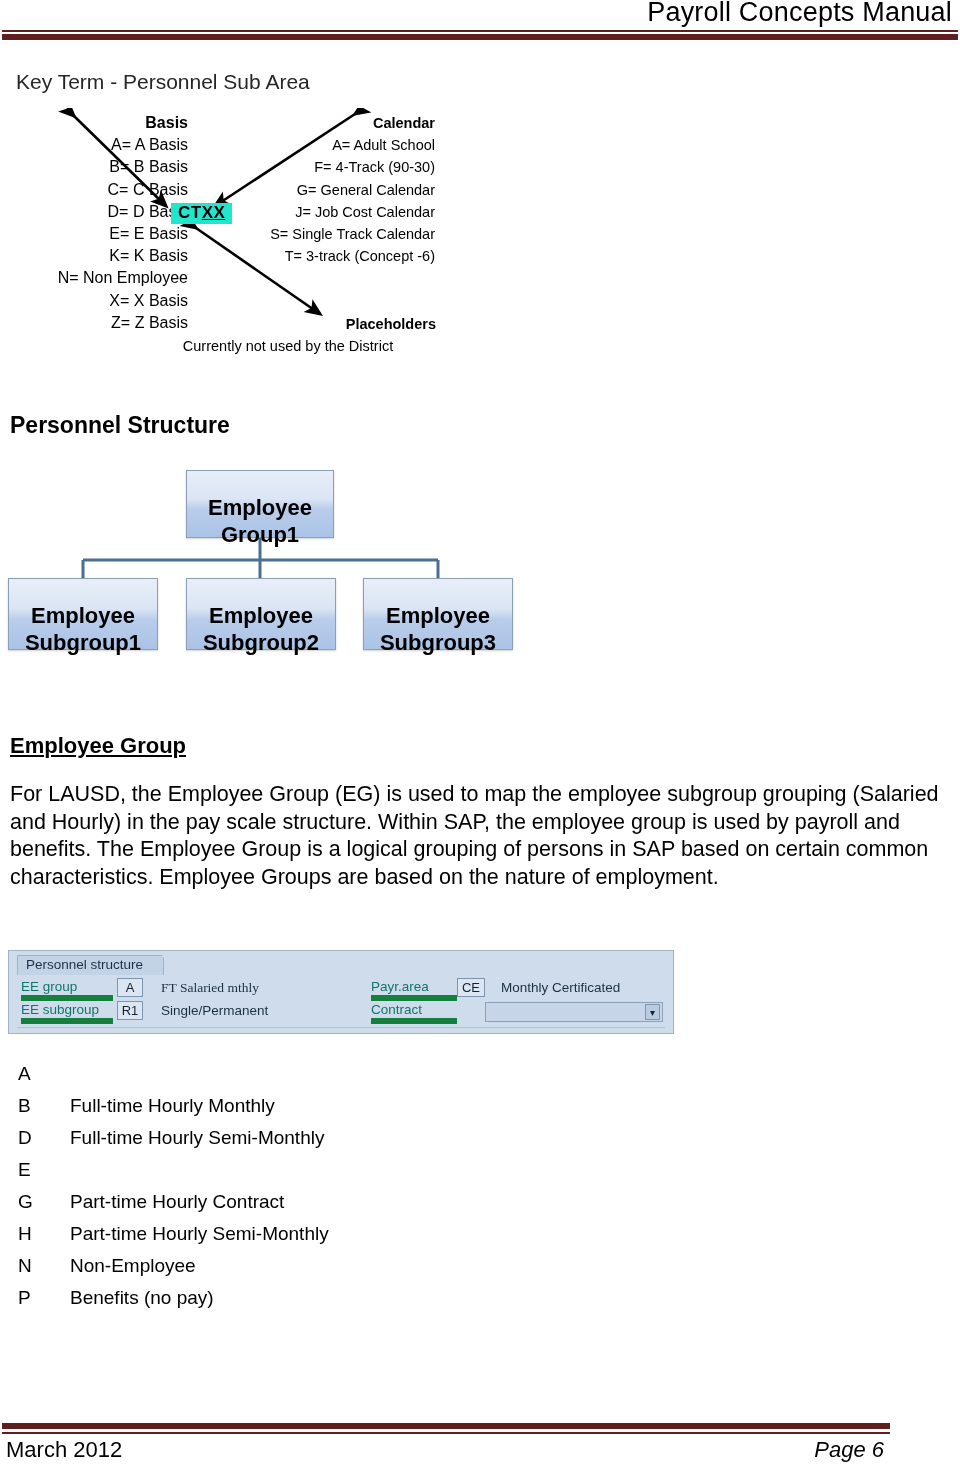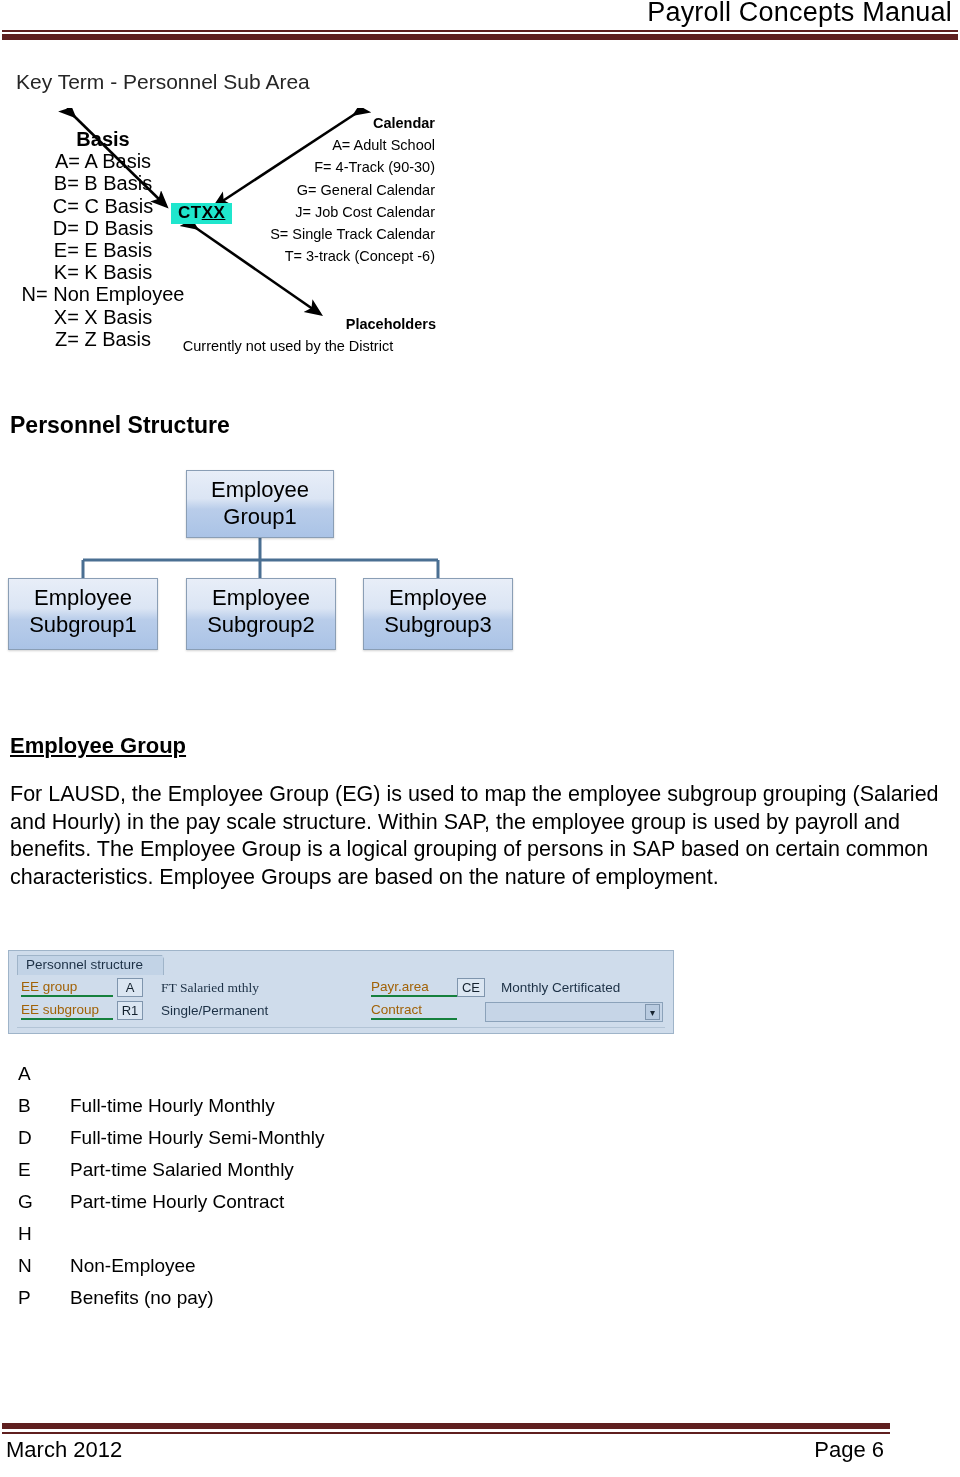--- a/index.html
+++ b/index.html
@@ -50,24 +50,24 @@
   }
 
   
   #key-term-diagram {
     position: absolute;
     left: 0; top: 108px;
     width: 470px; height: 250px;
   }
   #basis-column {
     position: absolute;
-    left: 18px; top: 20px;
+    left: 18px; top: 4px;
     width: 170px;
-    text-align: center;
-    font-size: 20px;
+    text-align: right;
+    font-size: 16px;
     line-height: 22.2px;
   }
   #basis-column .col-title { font-weight: bold; }
 
   #calendar-column {
     position: absolute;
     left: 215px; top: 4px;
     width: 220px;
     text-align: right;
     font-size: 14.5px;
@@ -105,25 +105,25 @@
   #org-chart {
     position: absolute;
     left: 0; top: 460px;
     width: 530px; height: 205px;
   }
   .org-box {
     position: absolute;
     border: 1px solid #8a9eb5;
     background: linear-gradient(to bottom, #e8eef8 0%, #dbe5f4 42%, #b9cdea 58%, #aac3e6 100%);
     color: #000;
-    font-weight: normal;
+    font-weight: bold;
     font-size: 22px;
     line-height: 27px;
     text-align: center;
-    padding-top: 5px;
+    padding-top: 23px;
     box-shadow: 0 1px 2px rgba(0,0,0,0.18);
     font-family: "Liberation Sans", sans-serif;
   }
   #org-box-group1 { left: 186px; top: 10px; width: 148px; height: 68px; }
   #org-box-sub1   { left: 8px;   top: 118px; width: 150px; height: 72px; }
   #org-box-sub2   { left: 186px; top: 118px; width: 150px; height: 72px; }
   #org-box-sub3   { left: 363px; top: 118px; width: 150px; height: 72px; }
   .org-connectors { position:absolute; left:0; top:0; width:530px; height:205px; }
 
   
@@ -164,22 +164,22 @@
     content: "";
     position: absolute;
     right: -11px; top: -1px;
     width: 0; height: 0;
     border-style: solid;
     border-width: 0 12px 21px 0;
     border-color: transparent #cfdceb transparent transparent;
   }
   .sap-label {
     position: absolute;
-    font-size: 13.5px; color: #a16207;
-    border-bottom: 2px solid #15803d;
+    font-size: 13.5px; color: #0f766e;
+    border-bottom: 6px solid #15803d;
     padding-bottom: 1px;
     white-space: nowrap;
     font-family: "Liberation Sans", sans-serif;
   }
   .sap-key-field {
     position: absolute;
     background: #dbe6f2;
     border: 1px solid #7f95ad;
     font-size: 13px;
     color: #14222f;
@@ -222,21 +222,21 @@
   
   #eg-code-list { position: absolute; left: 18px; top: 1058px; width: 520px; }
   .eg-row { position: relative; height: 32px; font-size: 19px; line-height: 32px; }
   .eg-code { position: absolute; left: 0; width: 40px; }
   .eg-desc { position: absolute; left: 52px; }
 
   
   #page-footer { position: absolute; left: 0; bottom: 0; width: 892px; height: 70px; text-align: center; }
   .rule-bot { position: absolute; left: 2px; right: 2px; }
   #footer-date  { position: absolute; left: 6px; top: 30px; font-size: 22px; }
-  #footer-page  { position: absolute; right: 8px; top: 30px; font-size: 22px; }
+  #footer-page  { position: absolute; right: 8px; top: 30px; font-size: 22px; font-style: italic; }
 </style>
 </head>
 <body>
 
 <div id="page-header">
   <div id="header-title">Payroll Concepts Manual</div>
   <div class="rule-top rule-thin" style="top:30px"></div>
   <div class="rule-top rule-thick" style="top:34px"></div>
 </div>
 
@@ -350,28 +350,28 @@
   <div class="eg-row">
     <span class="eg-code">B</span>
     <span class="eg-desc">Full-time Hourly Monthly</span>
   </div>
   <div class="eg-row">
     <span class="eg-code">D</span>
     <span class="eg-desc">Full-time Hourly Semi-Monthly</span>
   </div>
   <div class="eg-row">
     <span class="eg-code">E</span>
-    <span class="eg-desc">Part-time Salaried Monthly</span>
   </div>
   <div class="eg-row">
     <span class="eg-code">G</span>
     <span class="eg-desc">Part-time Hourly Contract</span>
   </div>
   <div class="eg-row">
     <span class="eg-code">H</span>
+    <span class="eg-desc">Part-time Hourly Semi-Monthly</span>
   </div>
   <div class="eg-row">
     <span class="eg-code">N</span>
     <span class="eg-desc">Non-Employee</span>
   </div>
   <div class="eg-row">
     <span class="eg-code">P</span>
     <span class="eg-desc">Benefits (no pay)</span>
   </div>
 </div>

